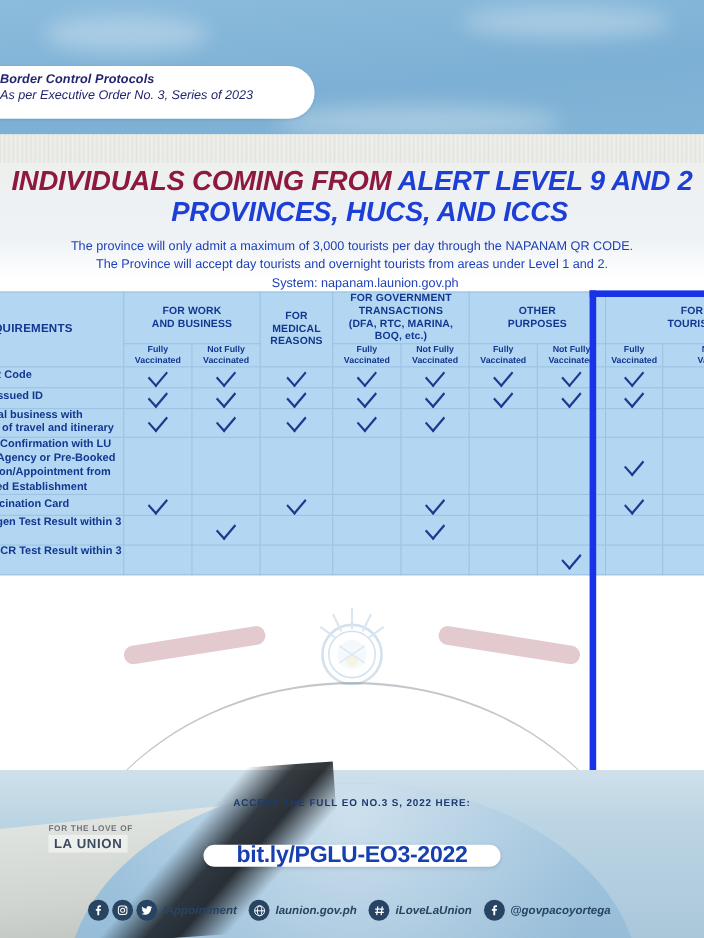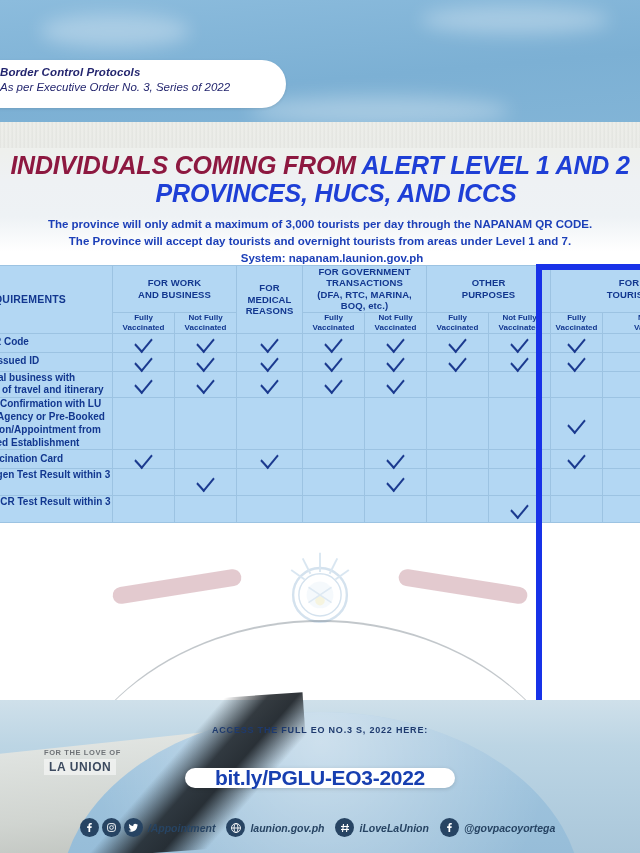--- a/index.html
+++ b/index.html
@@ -110,21 +110,21 @@
   .hl-blue { color: #1e3fd6; }
 
   .subline {
     position: absolute;
     left: 0;
     top: 216px;
     width: 640px;
     text-align: center;
     color: #1c3fb8;
     font-size: 11.5px;
-    font-weight: bold;
+    font-weight: normal;
     line-height: 1.45;
   }
   .subline .sys {
     display: block;
     margin-top: 1px;
     padding-left: 24px;
   }
 
   
   .table-wrap {
@@ -374,38 +374,38 @@
 
   <div class="sky">
     <div class="cloud-blur" style="left:40px; top:14px; width:150px; height:34px;"></div>
     <div class="cloud-blur" style="left:420px; top:6px; width:190px; height:28px;"></div>
     <div class="cloud-blur" style="left:250px; top:96px; width:260px; height:30px;"></div>
   </div>
 
   <div class="top-banner">
     <div class="top-banner-inner">
       <div class="top-banner-line1">Border Control Protocols</div>
-      <div class="top-banner-line2">As per Executive Order No. 3, Series of 2022</div>
+      <div class="top-banner-line2">As per Executive Order No. 3, Series of 2023</div>
     </div>
   </div>
 
   <div class="paper">
     <div class="paper-texture"></div>
   </div>
 
   <div class="headline">
     <div class="headline-l1">
-      <span class="hl-maroon">INDIVIDUALS COMING FROM </span><span class="hl-blue">ALERT LEVEL 1 AND 2</span>
+      <span class="hl-maroon">INDIVIDUALS COMING FROM </span><span class="hl-blue">ALERT LEVEL 9 AND 2</span>
     </div>
     <div class="headline-l2">PROVINCES, HUCS, AND ICCS</div>
   </div>
 
   <div class="subline">
     <div>The province will only admit a maximum of 3,000 tourists per day through the NAPANAM QR CODE.</div>
-    <div>The Province will accept day tourists and overnight tourists from areas under Level 1 and 7.</div>
+    <div>The Province will accept day tourists and overnight tourists from areas under Level 1 and 2.</div>
     <div class="sys">System: napanam.launion.gov.ph</div>
   </div>
 
   <div class="ribbon" style="left:112px; top:578px; width:130px; transform:rotate(-9deg);"></div>
   <div class="ribbon" style="left:398px; top:578px; width:130px; transform:rotate(9deg);"></div>
   <svg class="seal" viewBox="0 0 100 100">
     <circle cx="50" cy="52" r="28" fill="none" stroke="#7fa8cc" stroke-width="2.5"></circle>
     <circle cx="50" cy="52" r="22" fill="none" stroke="#7fa8cc" stroke-width="1.5"></circle>
     <circle cx="50" cy="52" r="14" fill="#cfe2f2" opacity="0.6"></circle>
     <g stroke="#8fb6d6" stroke-width="2">

